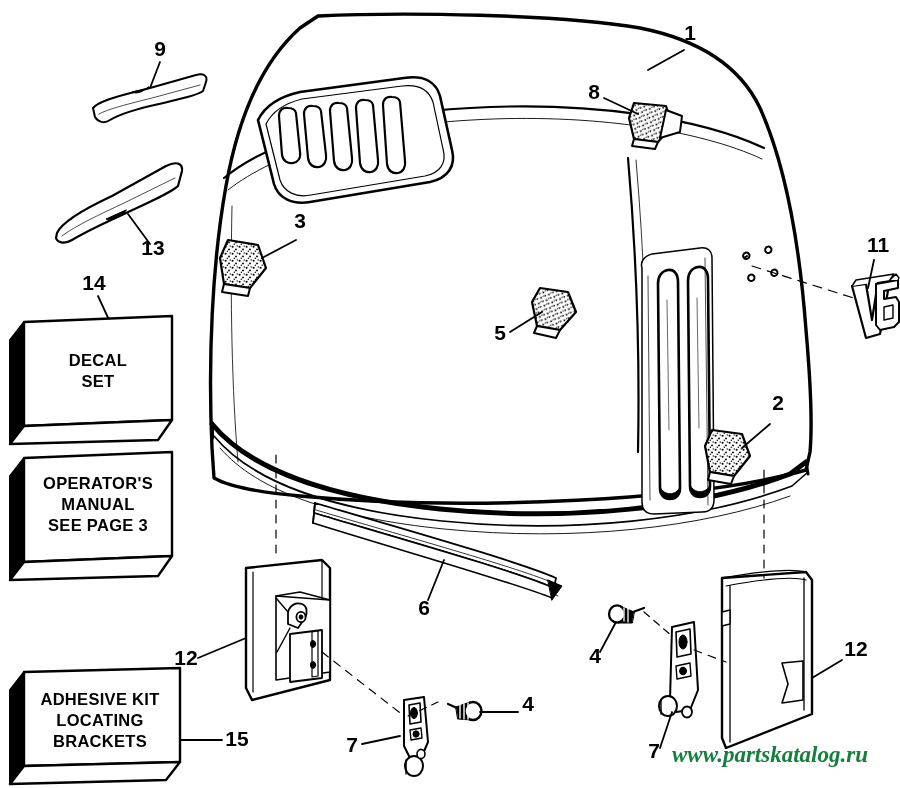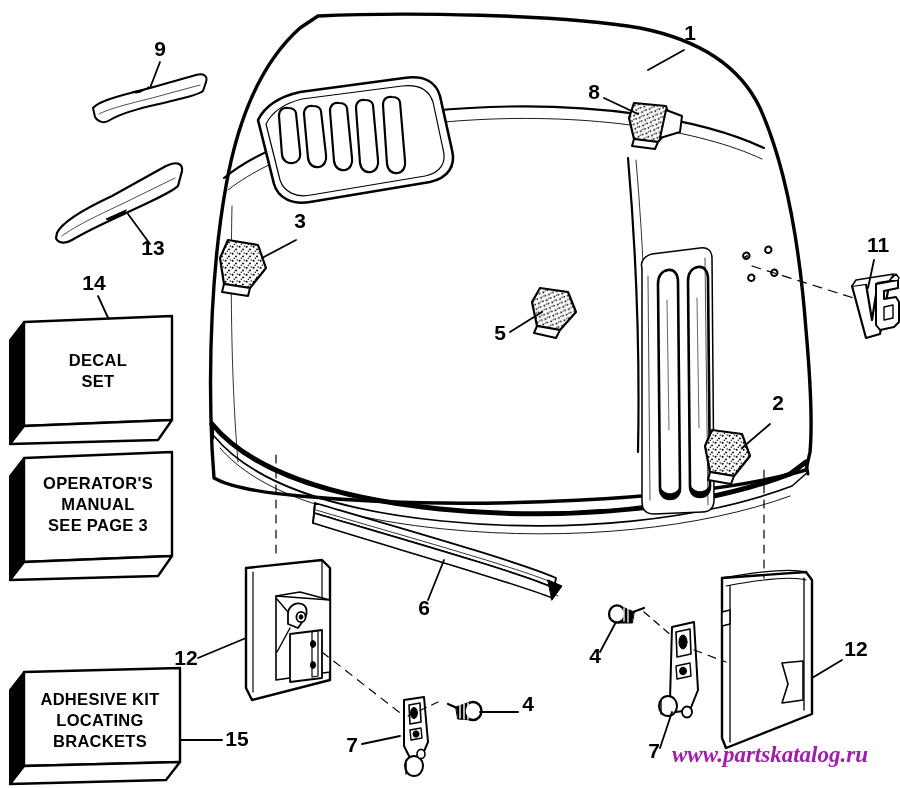--- a/index.html
+++ b/index.html
@@ -9,21 +9,21 @@
   #stage{position:relative;width:900px;height:788px;}
   svg#diagram{position:absolute;left:0;top:0;width:900px;height:788px;display:block;}
   .callout{font-family:"Liberation Sans","DejaVu Sans",sans-serif;
            font-weight:bold;font-size:21px;fill:#000;}
   .boxtext{font-family:"Liberation Sans","DejaVu Sans",sans-serif;
            font-weight:bold;font-size:16.5px;fill:#000;text-anchor:middle;
            letter-spacing:0.3px;}
   .wm{position:absolute;left:672px;top:742px;
       font-family:"Liberation Serif","DejaVu Serif",serif;
       font-weight:bold;font-style:italic;font-size:23px;
-      color:#a21caf;white-space:nowrap;letter-spacing:0px;}
+      color:#15803d;white-space:nowrap;letter-spacing:0px;}
 </style>
 </head>
 <body>
 
 <div id="stage">
 
 <svg id="diagram" viewBox="0 0 900 788">
   <defs>
 
     <pattern id="stipple" width="7" height="7" patternUnits="userSpaceOnUse">

